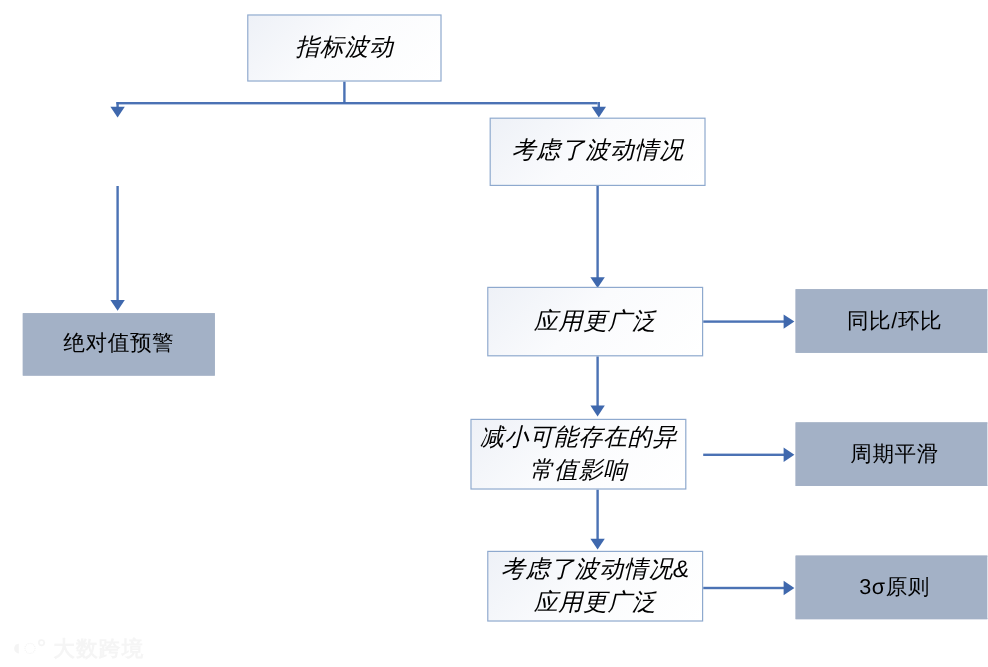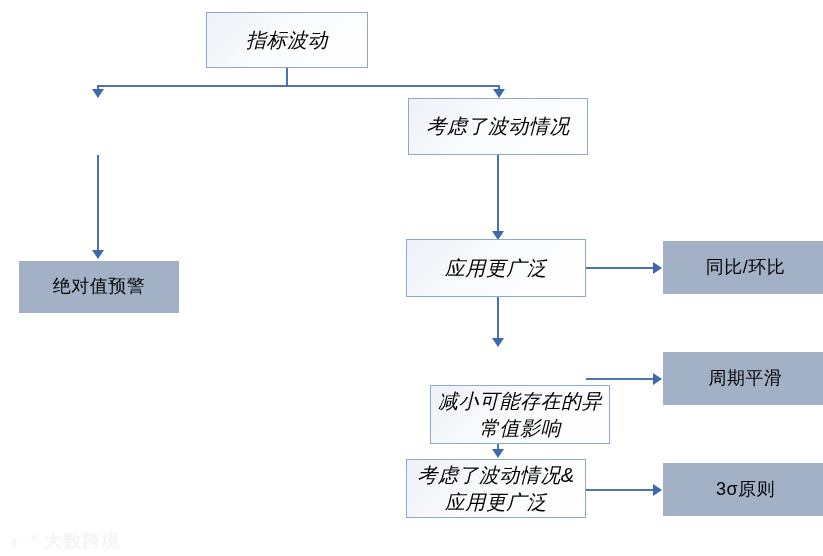--- a/index.html
+++ b/index.html
@@ -136,21 +136,21 @@
 
   <div class="node light" style="left:206px; top:12px; width:162px; height:56px;">指标波动</div>
 
 
   <div class="node light" style="left:408px; top:98px; width:180px; height:57px;">考虑了波动情况</div>
 
   <div class="node solid" style="left:19px; top:261px; width:160px; height:52px;">绝对值预警</div>
 
   <div class="node light" style="left:406px; top:239px; width:180px; height:58px;">应用更广泛</div>
 
-  <div class="node light" style="left:430px; top:349px; width:180px; height:59px;margin-top:36px;">减小可能存在的异
+  <div class="node light" style="left:392px; top:349px; width:180px; height:59px;">减小可能存在的异
 常值影响</div>
 
   <div class="node light" style="left:406px; top:459px; width:180px; height:59px;">考虑了波动情况&amp;
 应用更广泛</div>
 
   <div class="node solid" style="left:663px; top:241px; width:165px; height:53px;">同比/环比</div>
 
   <div class="node solid" style="left:663px; top:352px; width:165px; height:53px;">周期平滑</div>
 
   <div class="node solid" style="left:663px; top:463px; width:165px; height:53px;">3σ原则</div>

